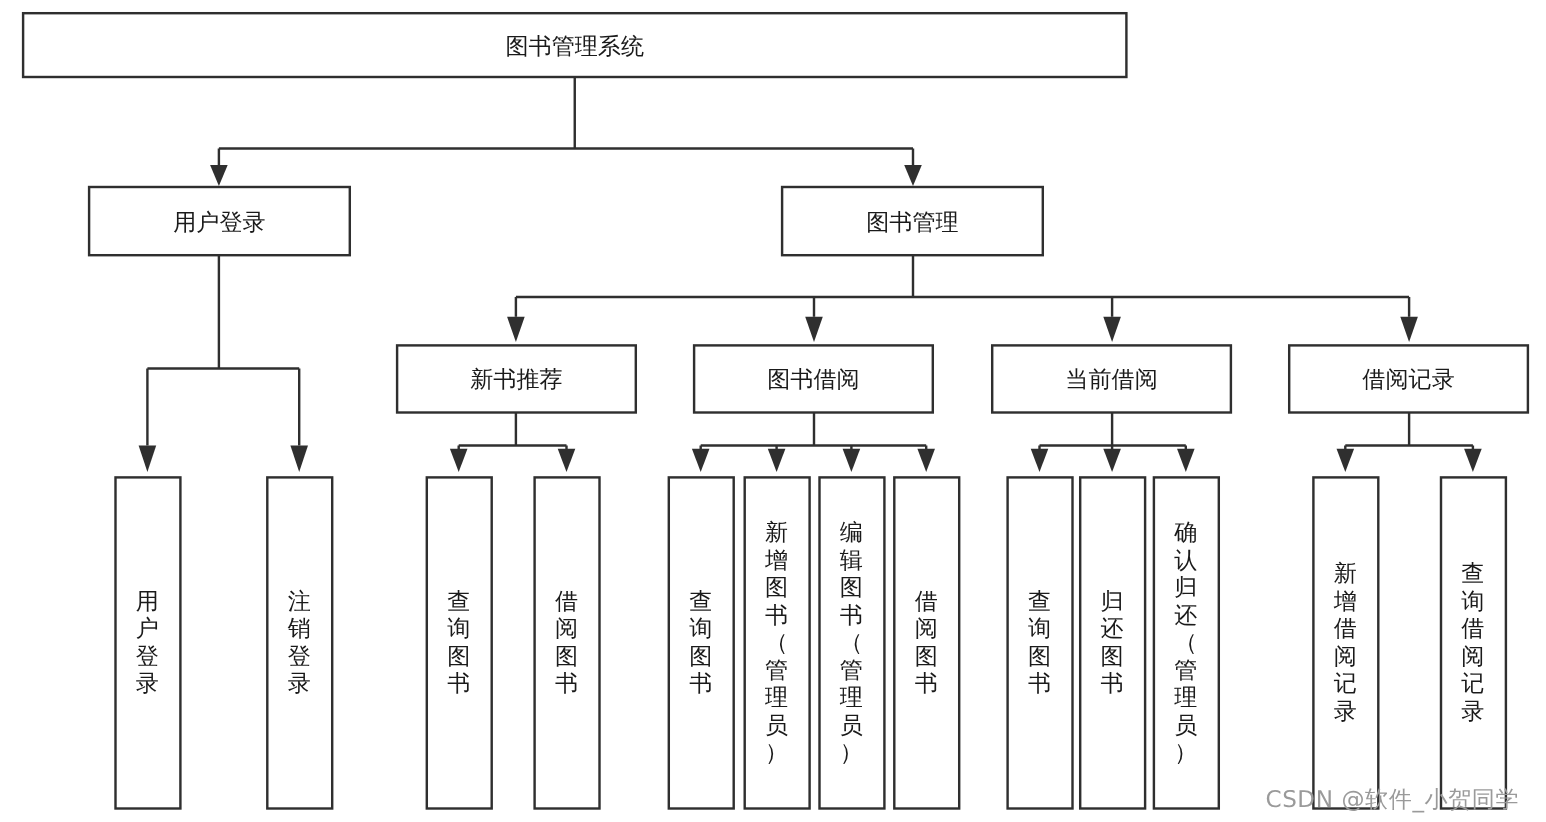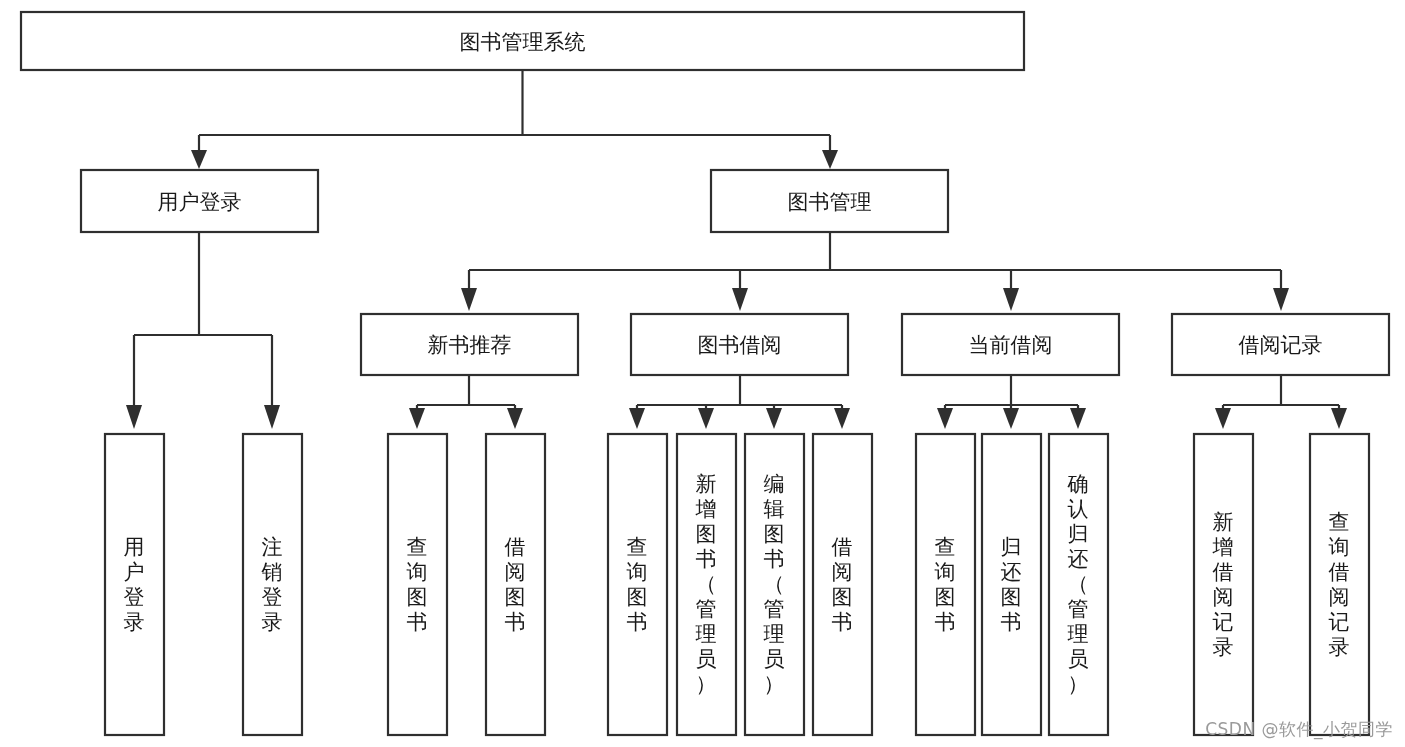--- a/index.html
+++ b/index.html
@@ -54,24 +54,24 @@
   .node-label-v {
     font-family: "DejaVu Sans", "Liberation Sans", sans-serif;
     font-size: 21px;
     fill: #1a1a1a;
     text-anchor: middle;
     dominant-baseline: central;
     white-space: pre;
   }
   .watermark {
     position: absolute;
-    right: 12px;
+    right: 24px;
     bottom: 6px;
     font-family: "DejaVu Sans", "Liberation Sans", sans-serif;
-    font-size: 17px;
+    font-size: 21px;
     color: #9a9a9a;
     letter-spacing: 0.5px;
     pointer-events: none;
     white-space: nowrap;
   }
 </style>
 </head>
 <body>
 
 <div id="diagram-root">

